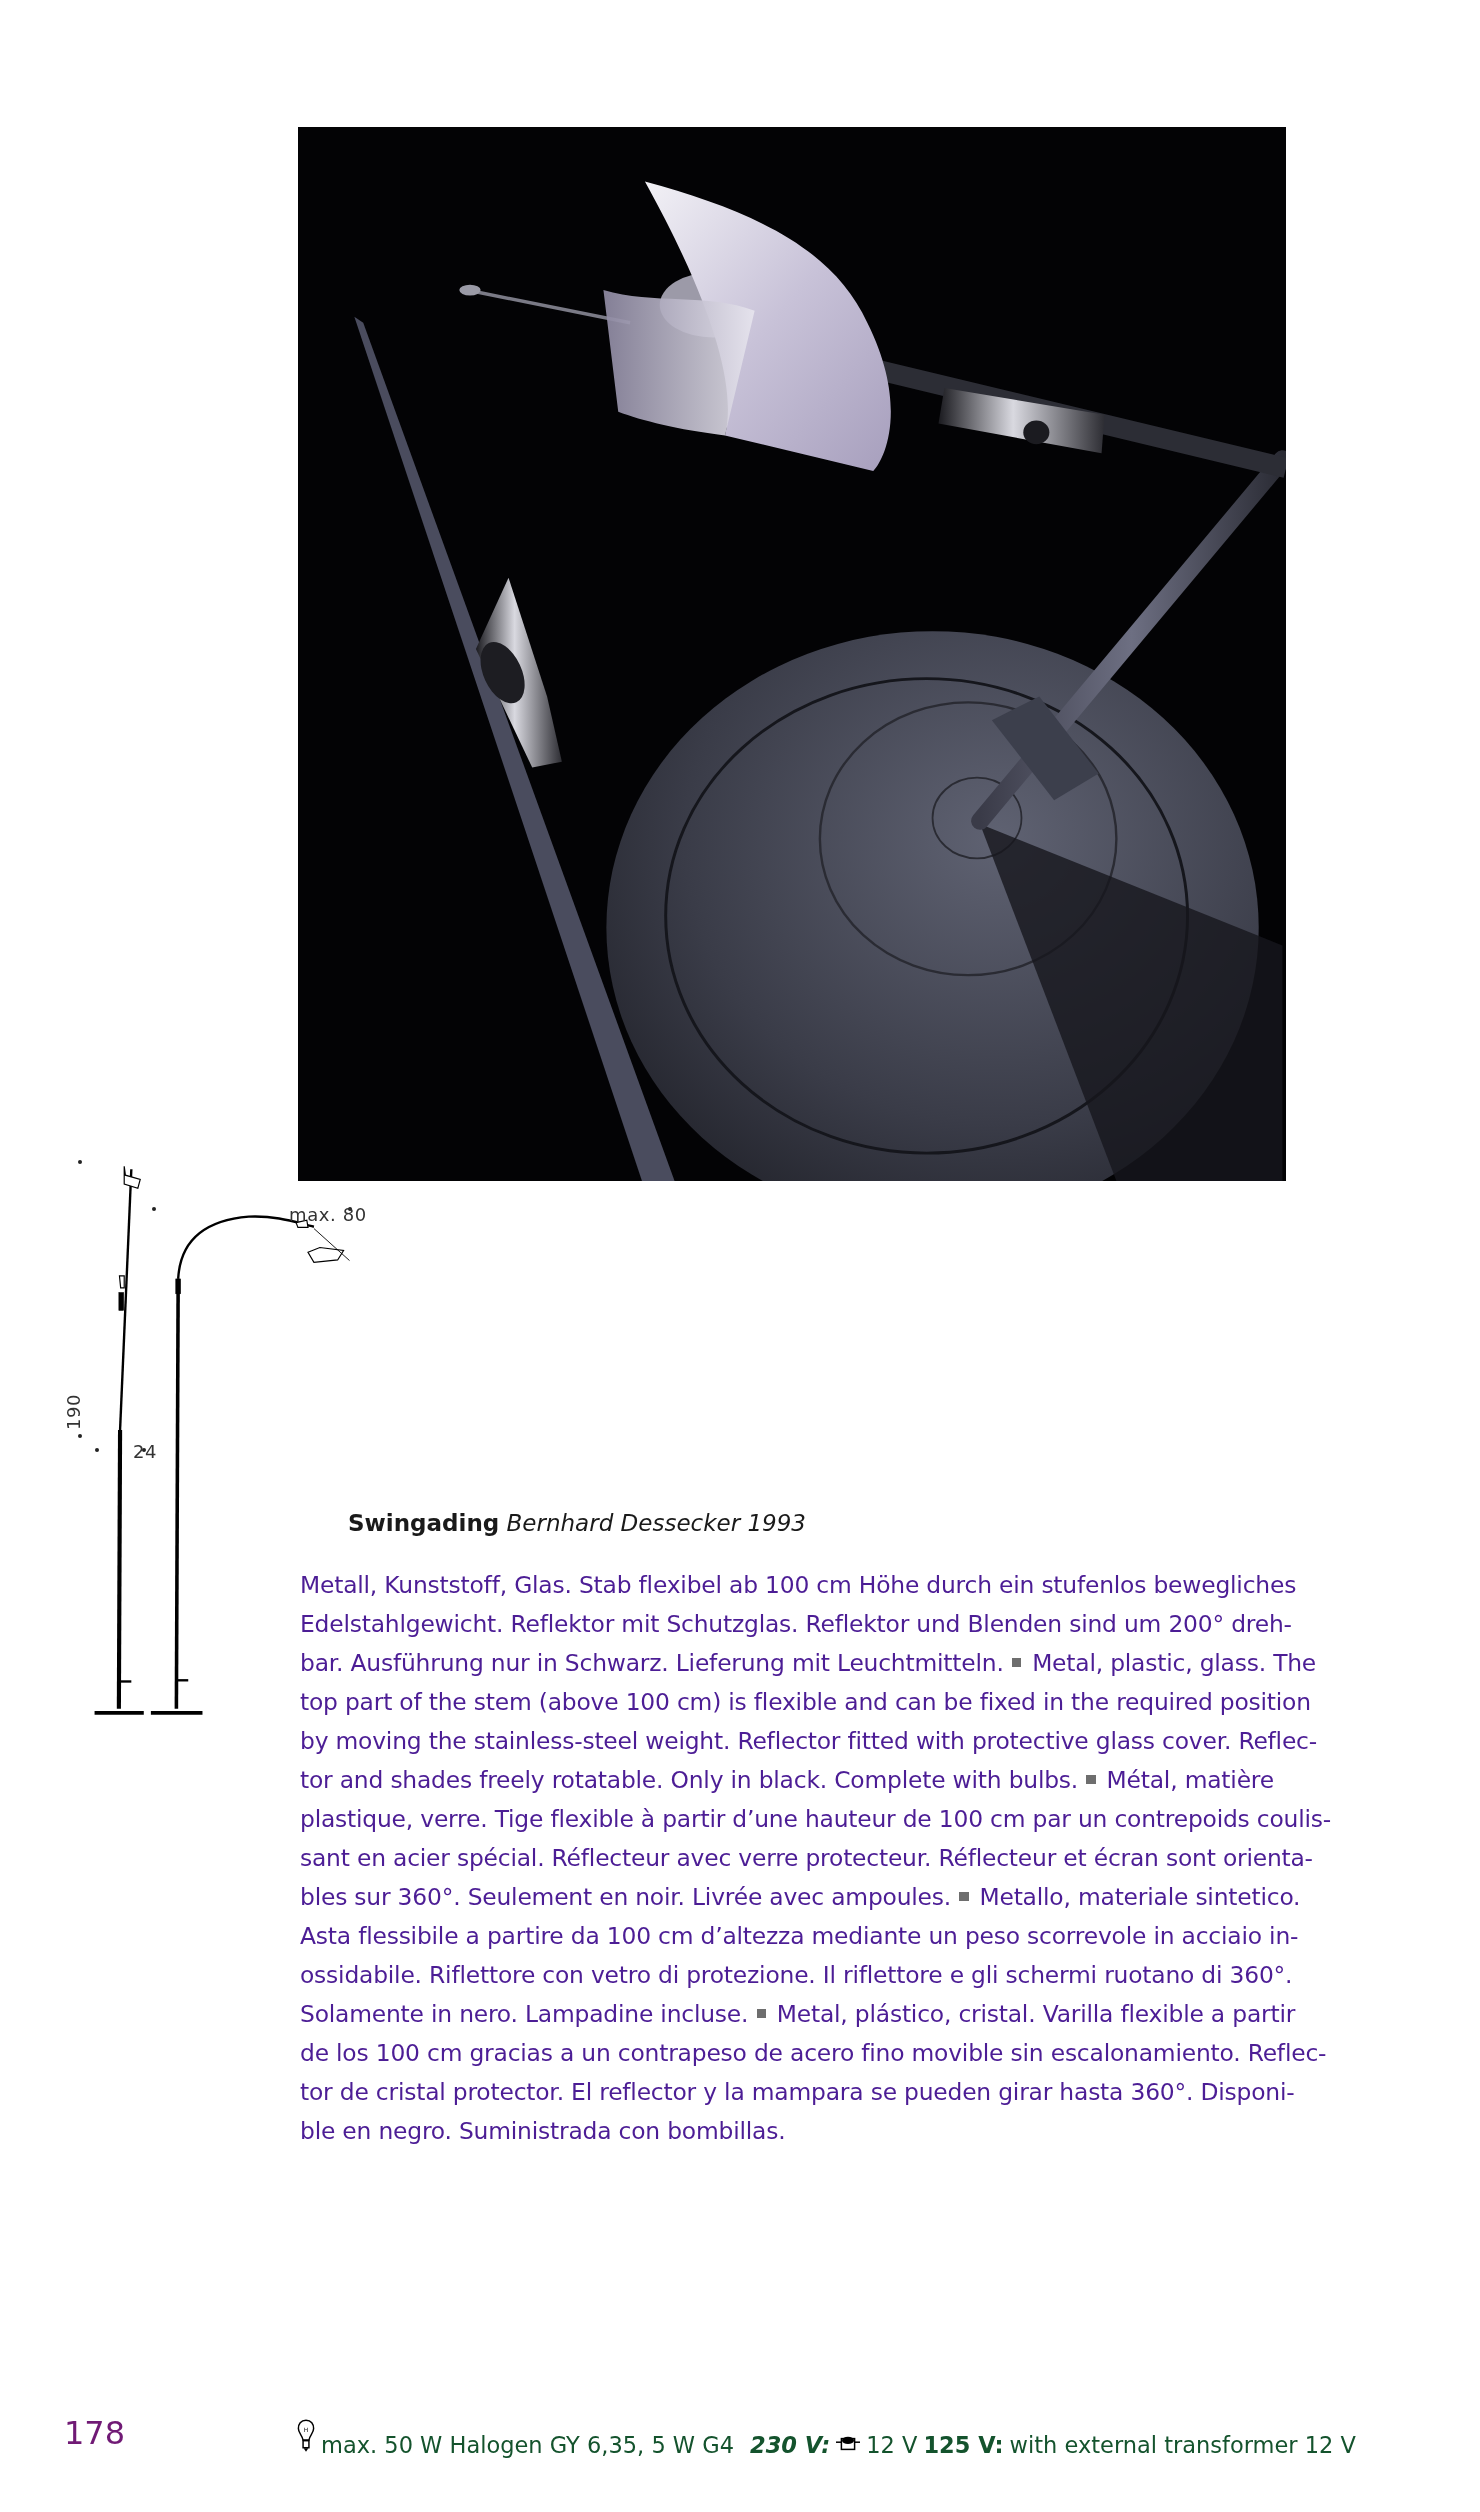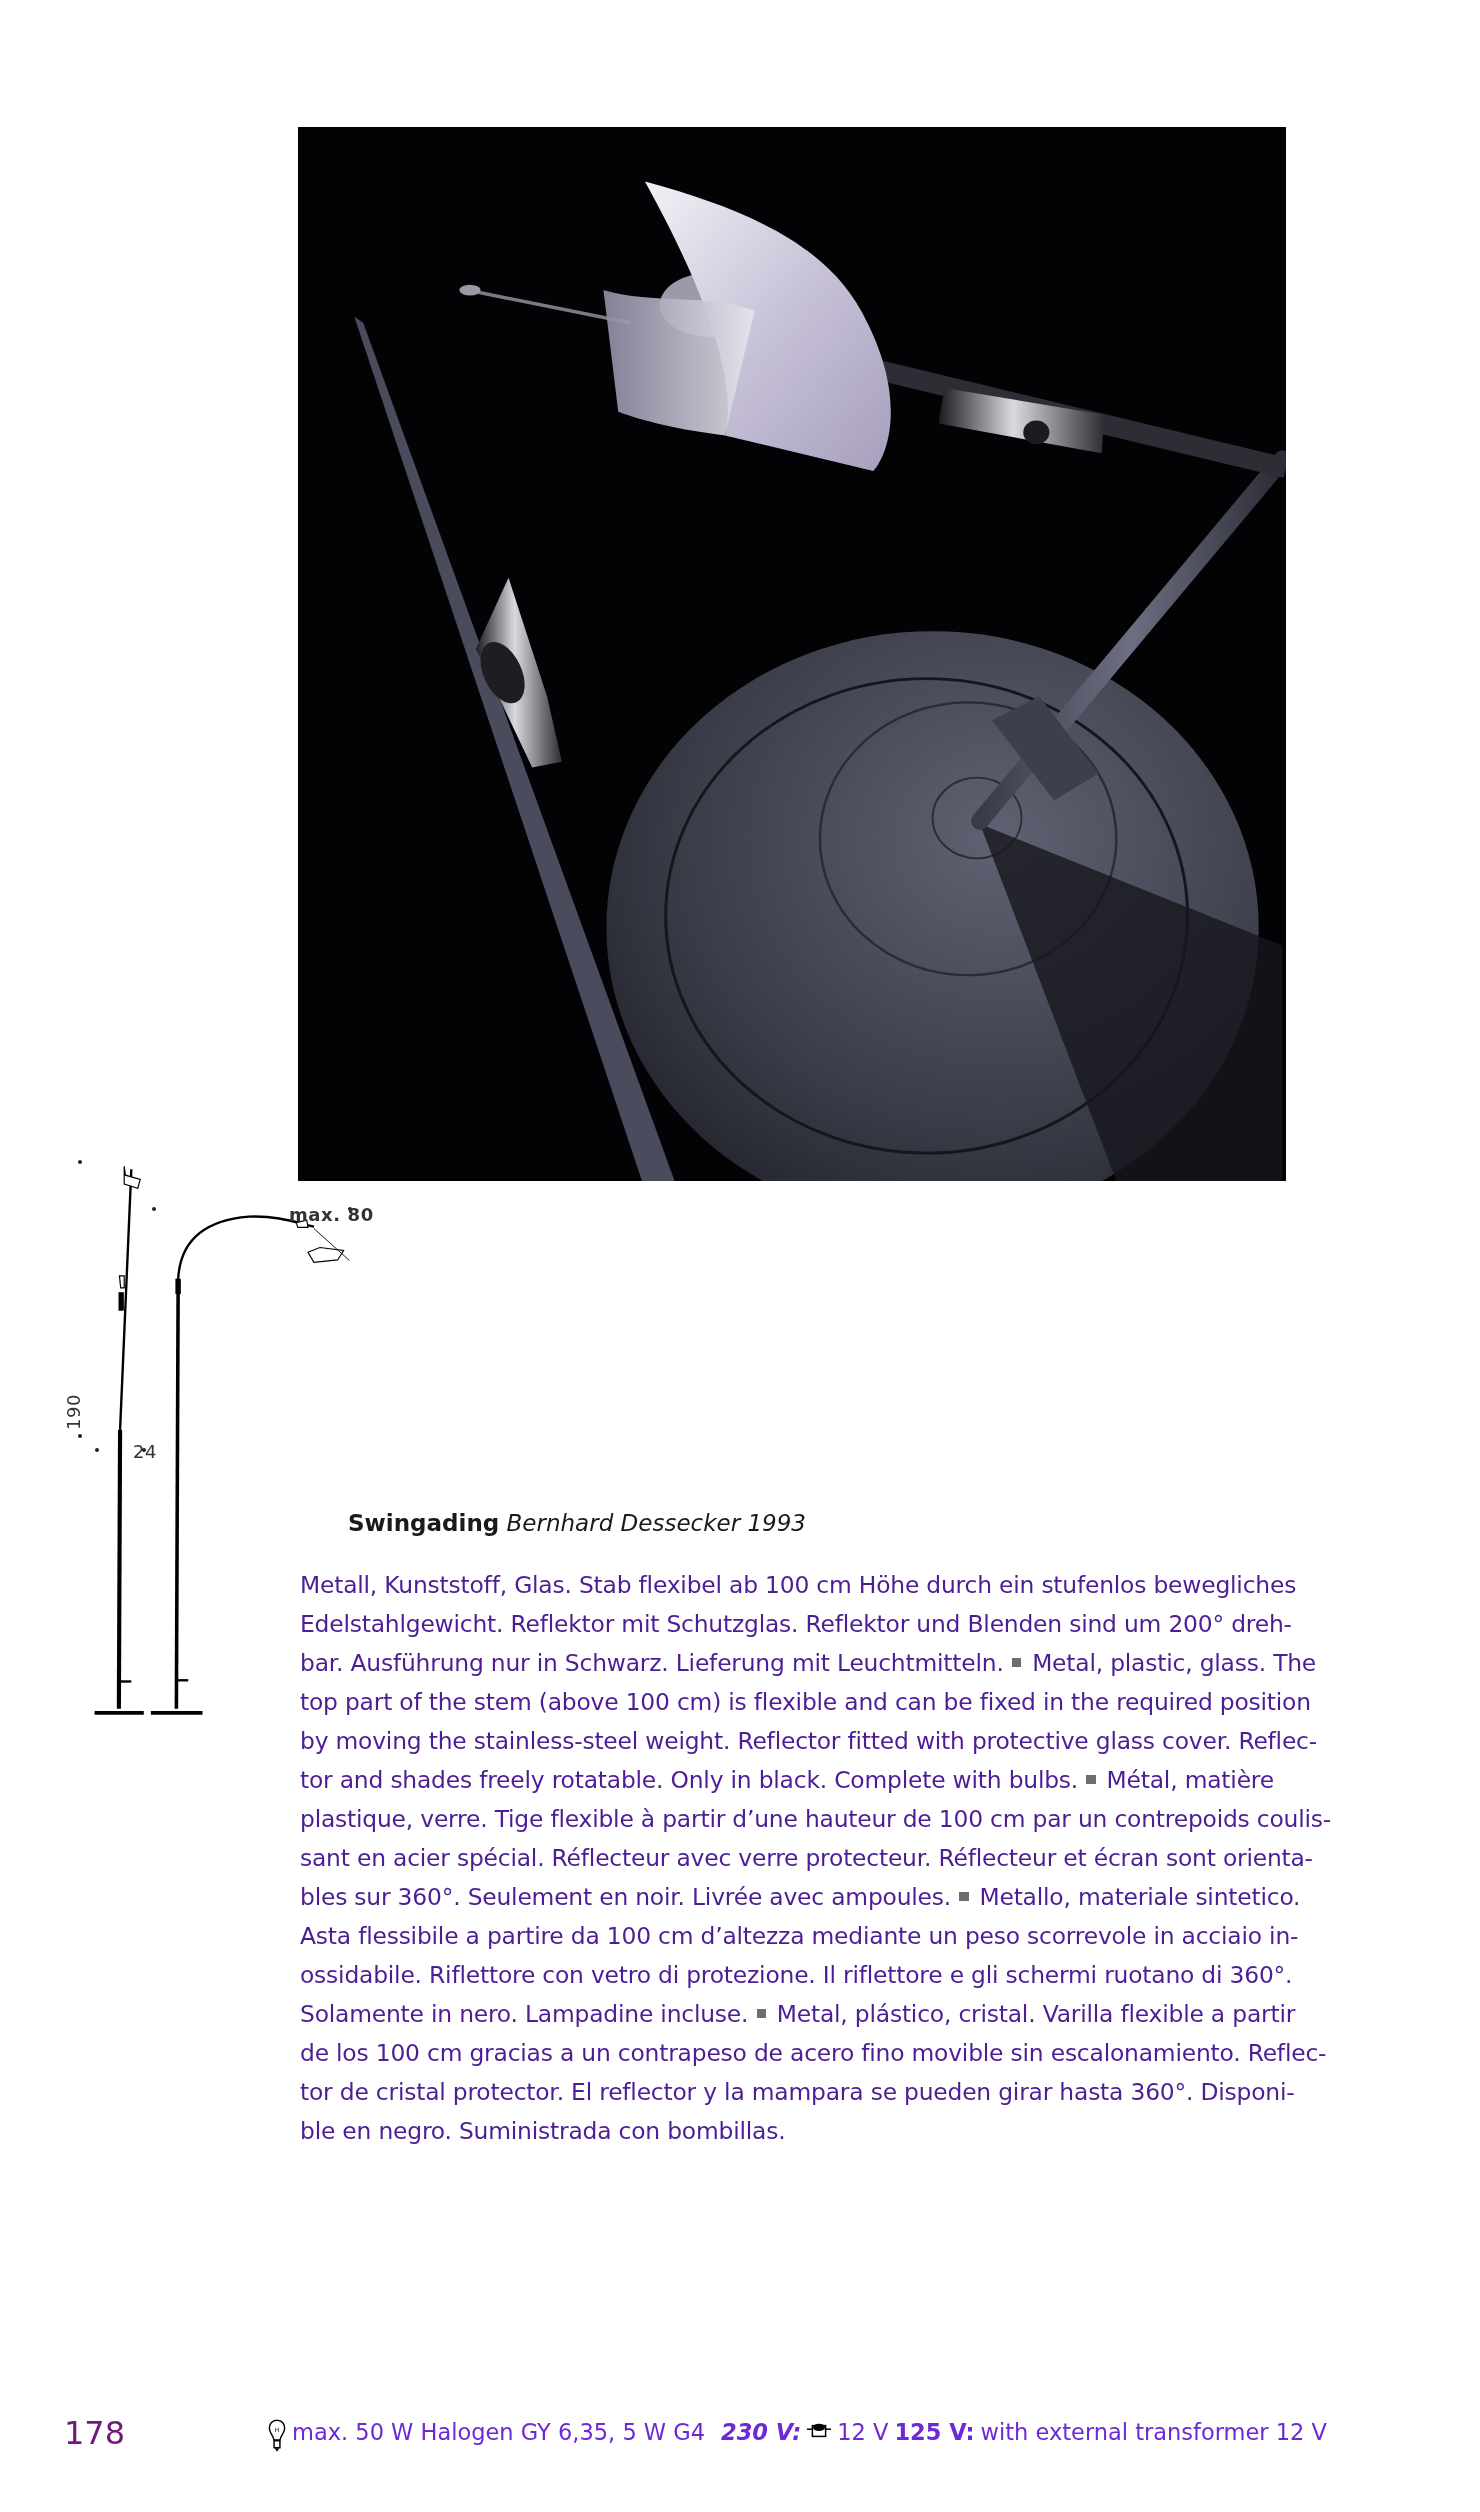--- a/index.html
+++ b/index.html
@@ -25,22 +25,22 @@
   .title b { font-weight: bold; }
   .title i { font-style: italic; }
   .body-text { position: absolute; left: 300px; top: 1566px; width: 988px;
                font-size: 23.4px; line-height: 39px; letter-spacing: -0.2px; color: #4c1d95; }
   .body-text .line { display: block; white-space: nowrap; }
   .sq { display: inline-block; width: 9.5px; height: 9.5px; background: #6e6e6e;
         margin: 0 10.7px 3.6px 8.3px; vertical-align: middle; }
 
   
   .page-num { position: absolute; left: 64px; top: 2414px; font-size: 32px; color: #701a75; }
-  .footer { position: absolute; left: 268px; top: 2419px; font-size: 22.5px; color: #6d28d9;
-            white-space: nowrap; display: flex; align-items: flex-start; gap: 6px; }
+  .footer { position: absolute; left: 297px; top: 2419px; font-size: 22.5px; color: #14532d;
+            white-space: nowrap; display: flex; align-items: flex-end; gap: 6px; }
   .footer b { font-weight: bold; }
   .bulb-icon, .transformer-icon { display: inline-block; }
 </style>
 </head>
 <body>
 
 <div class="photo">
   <svg viewBox="0 0 1666 1777" preserveAspectRatio="none">
     <defs>
       <linearGradient id="shadeG" x1="0" y1="0" x2="1" y2="1">
@@ -125,21 +125,21 @@
     </g>
   </svg>
 </div>
 <div class="dot" style="left:78px; top:1160px;"></div>
 <div class="dot" style="left:78px; top:1434px;"></div>
 <div class="dot" style="left:95px; top:1448px;"></div>
 <div class="dot" style="left:142px; top:1448px;"></div>
 <div class="dot" style="left:152px; top:1207px;"></div>
 <div class="dot" style="left:348px; top:1207px;"></div>
 <span class="dim-label dim-190">190</span>
-<span class="dim-label dim-80" style="top:1204px;font-weight:bold;">max. 80</span>
+<span class="dim-label dim-80" style="top:1204px;">max. 80</span>
 <span class="dim-label dim-24" style="top:1441px;">24</span>
 
 <div class="title">
   <b>Swingading</b>
   <i>Bernhard Dessecker 1993</i>
 </div>
 
 <div class="body-text" id="bodyText">
     <span class="line">Metall, Kunststoff, Glas. Stab flexibel ab 100 cm Höhe durch ein stufenlos bewegliches</span>
     <span class="line">Edelstahlgewicht. Reflektor mit Schutzglas. Reflektor und Blenden sind um 200° dreh-</span>

